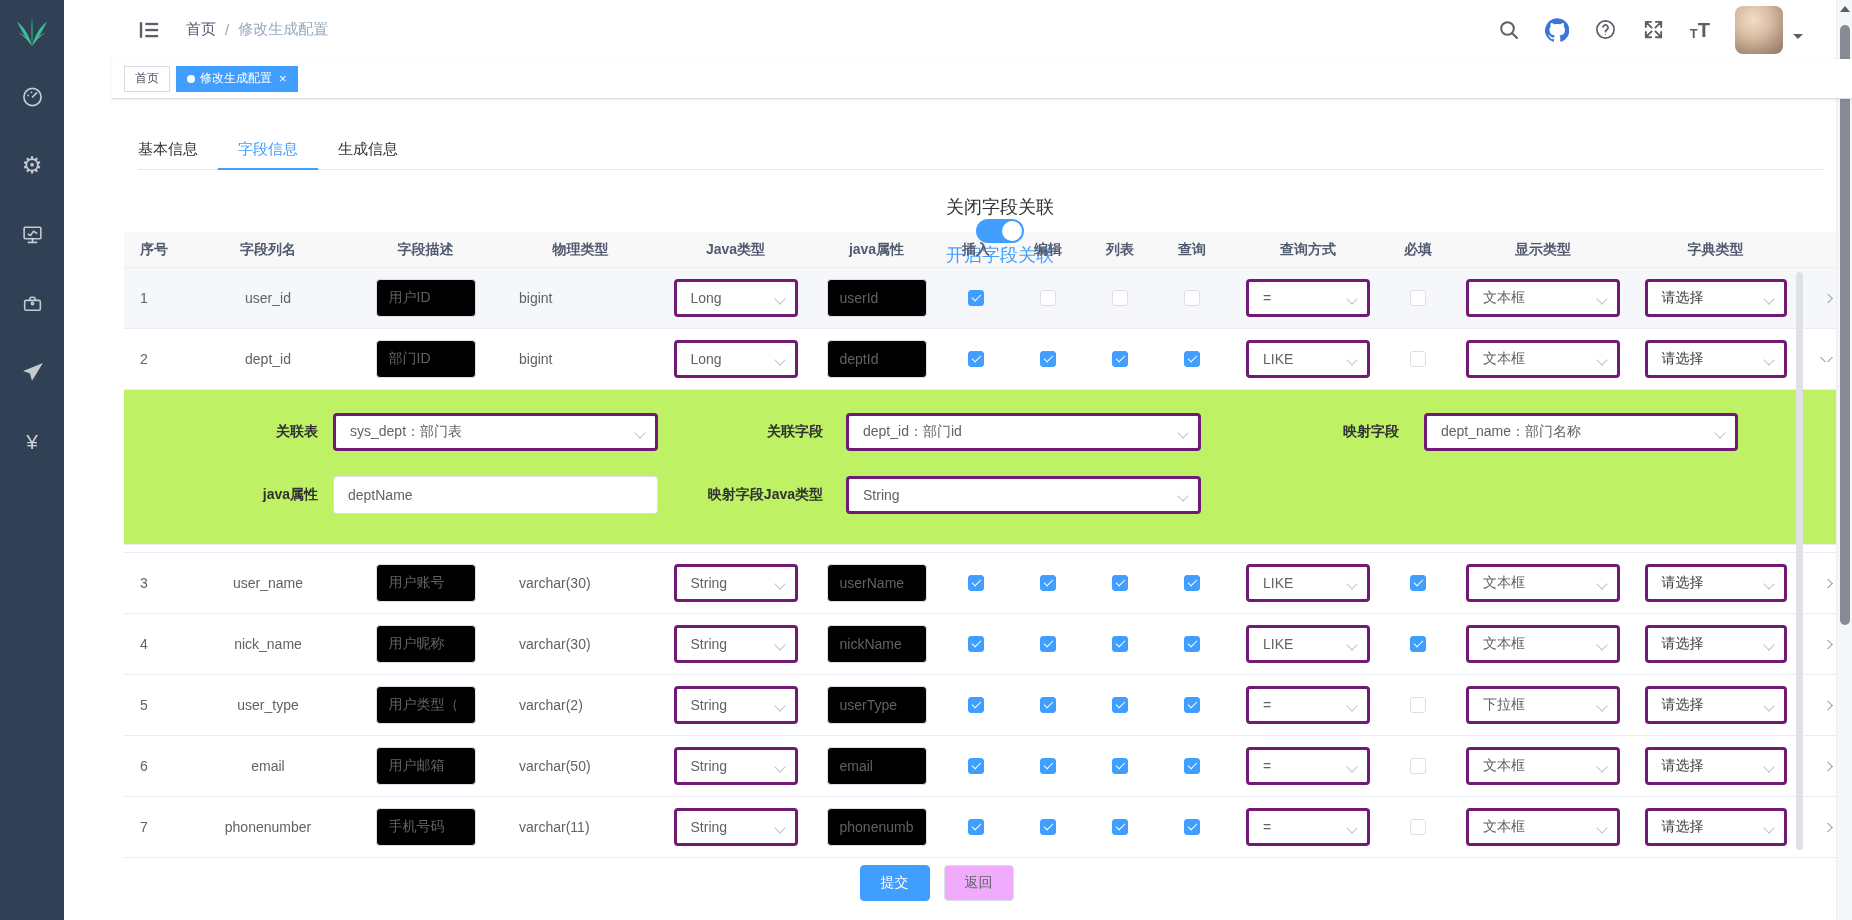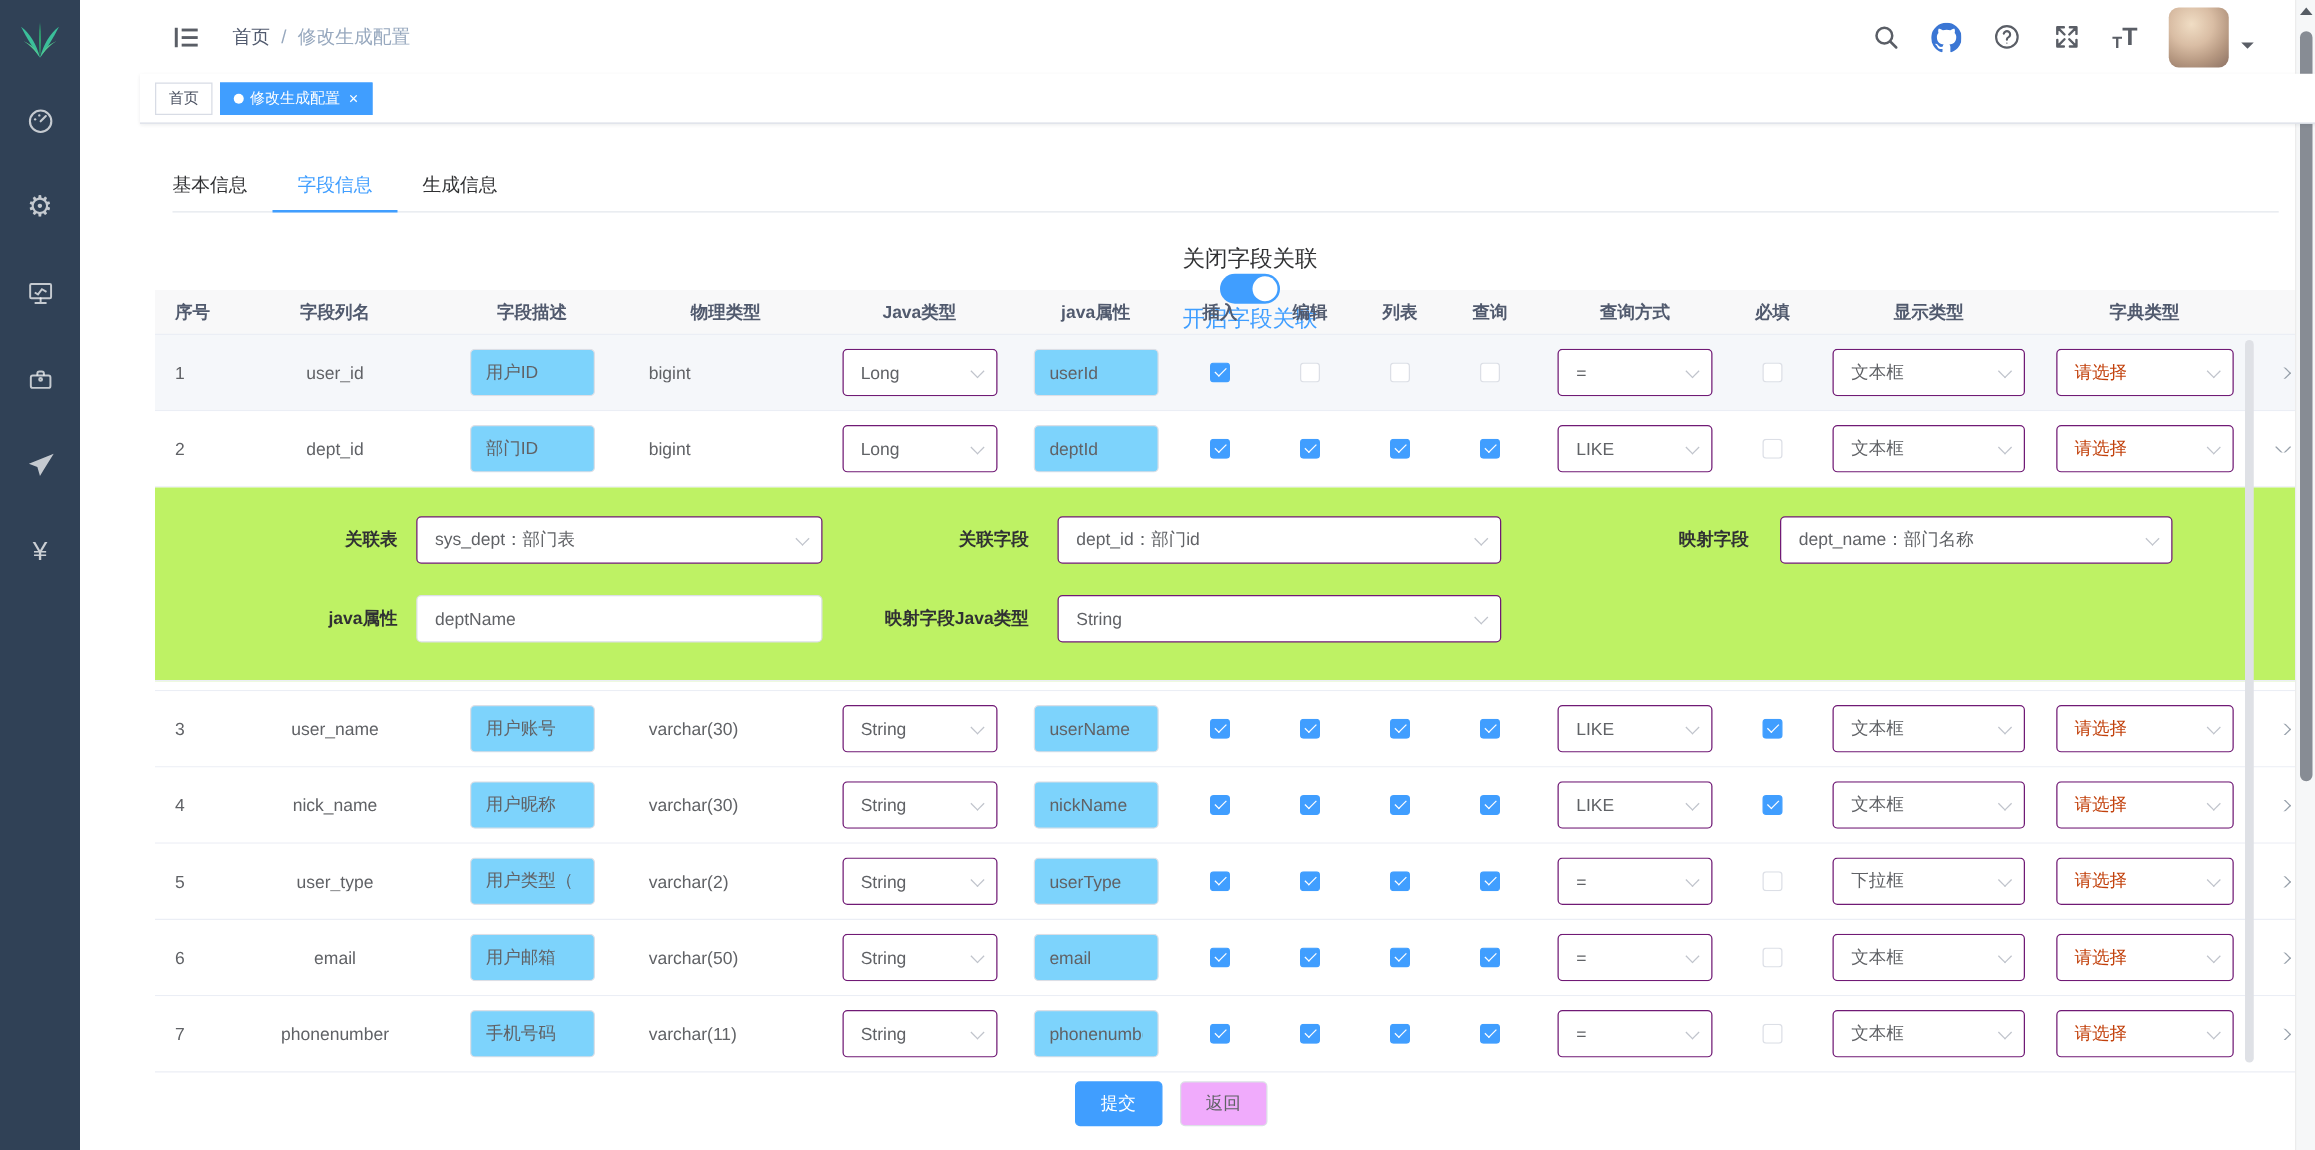--- a/index.html
+++ b/index.html
@@ -61,24 +61,24 @@
   .gtable { width:1735px; margin-top:9px; font-size:14px; color:#606266; }
   .grow, .ghead { display:grid; grid-template-columns:64px 160px 155px 155px 155px 127px 72px 72px 72px 72px 160px 60px 190px 155px 66px; align-items:center; border-bottom:1px solid #ebeef5; }
   .ghead { height:36px; background:#f8f8f9; color:#515a6e; font-weight:700; }
   .grow { height:61px; background:#fff; }
   .grow.hovered { background:#f5f7fa; }
   .gc { display:flex; justify-content:center; align-items:center; overflow:hidden; }
   .gc-left { justify-content:flex-start; padding-left:16px; }
   .hc { display:flex; justify-content:center; align-items:center; }
   .hc.first { justify-content:flex-start; padding-left:16px; }
 
-  .inp { width:100px; height:38px; border:1px solid #dcdfe6; border-radius:4px; padding:0 12px; font-size:14px; color:#606266; background:#7dd3fc; outline:none; font-family:inherit; }
-  .sel { height:38px; border:1px solid #701a75; border-radius:4px; background:#fff; display:flex; align-items:center; padding:0 26px 0 14px; position:relative; color:#606266; cursor:pointer; white-space:nowrap; overflow:hidden; }
+  .inp { width:100px; height:38px; border:1px solid #dcdfe6; border-radius:4px; padding:0 12px; font-size:14px; color:#606266; background:#000000; outline:none; font-family:inherit; }
+  .sel { height:38px; border:3px solid #701a75; border-radius:4px; background:#fff; display:flex; align-items:center; padding:0 26px 0 14px; position:relative; color:#606266; cursor:pointer; white-space:nowrap; overflow:hidden; }
   .sel::after { content:""; position:absolute; right:11px; top:13px; width:7px; height:7px; border-right:1.4px solid #c0c4cc; border-bottom:1.4px solid #c0c4cc; transform:rotate(45deg); }
-  .sel.ph { color:#c2410c; }
+  .sel.ph { color:#404040; }
   .w124 { width:124px; } .w142 { width:142px; } .w154 { width:154px; }
 
   .cb { width:16px; height:16px; border:1px solid #dcdfe6; border-radius:3px; background:#fff; position:relative; cursor:pointer; flex-shrink:0; }
   .cb.checked { background:#409eff; border-color:#409eff; }
   .cb.checked::after { content:""; position:absolute; left:4.6px; top:1.4px; width:4px; height:8px; border-right:1.6px solid #fff; border-bottom:1.6px solid #fff; transform:rotate(45deg); }
 
   .chev { width:9px; height:9px; border-right:1.6px solid #97a0aa; border-bottom:1.6px solid #97a0aa; cursor:pointer; }
   .chev.right { transform:rotate(-45deg); }
   .chev.down { transform:rotate(45deg); margin-top:-4px; }
 

